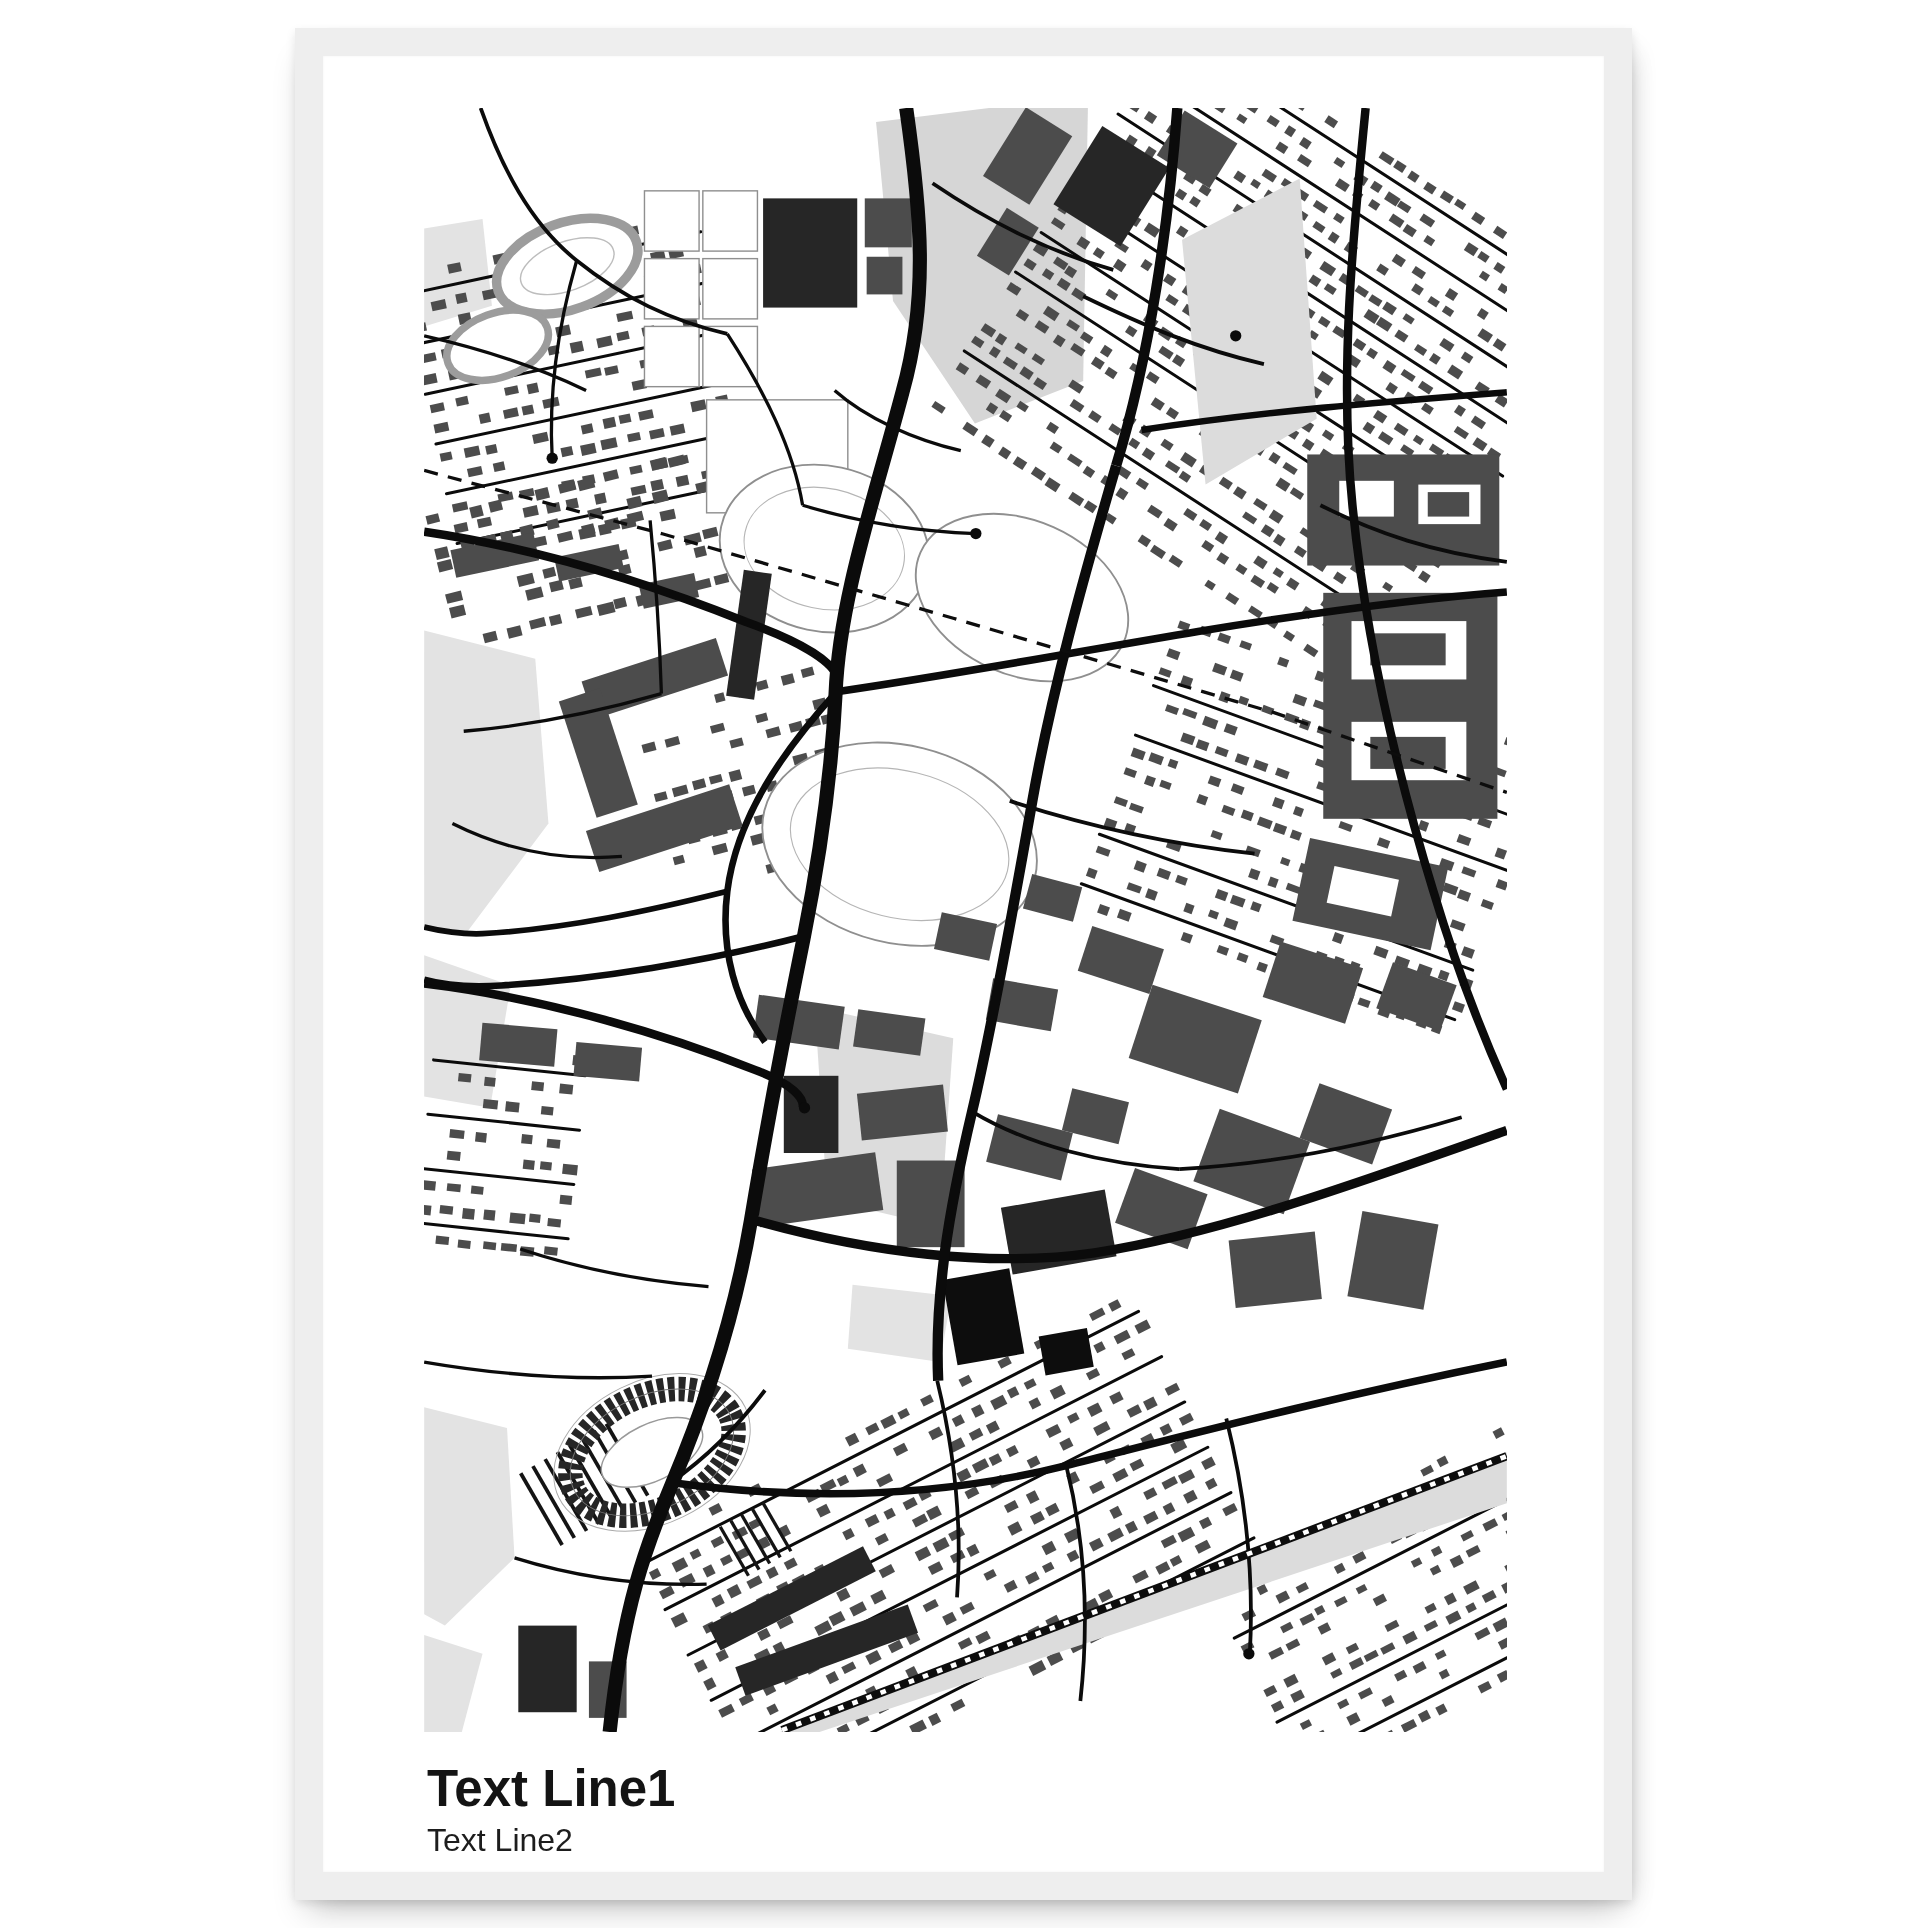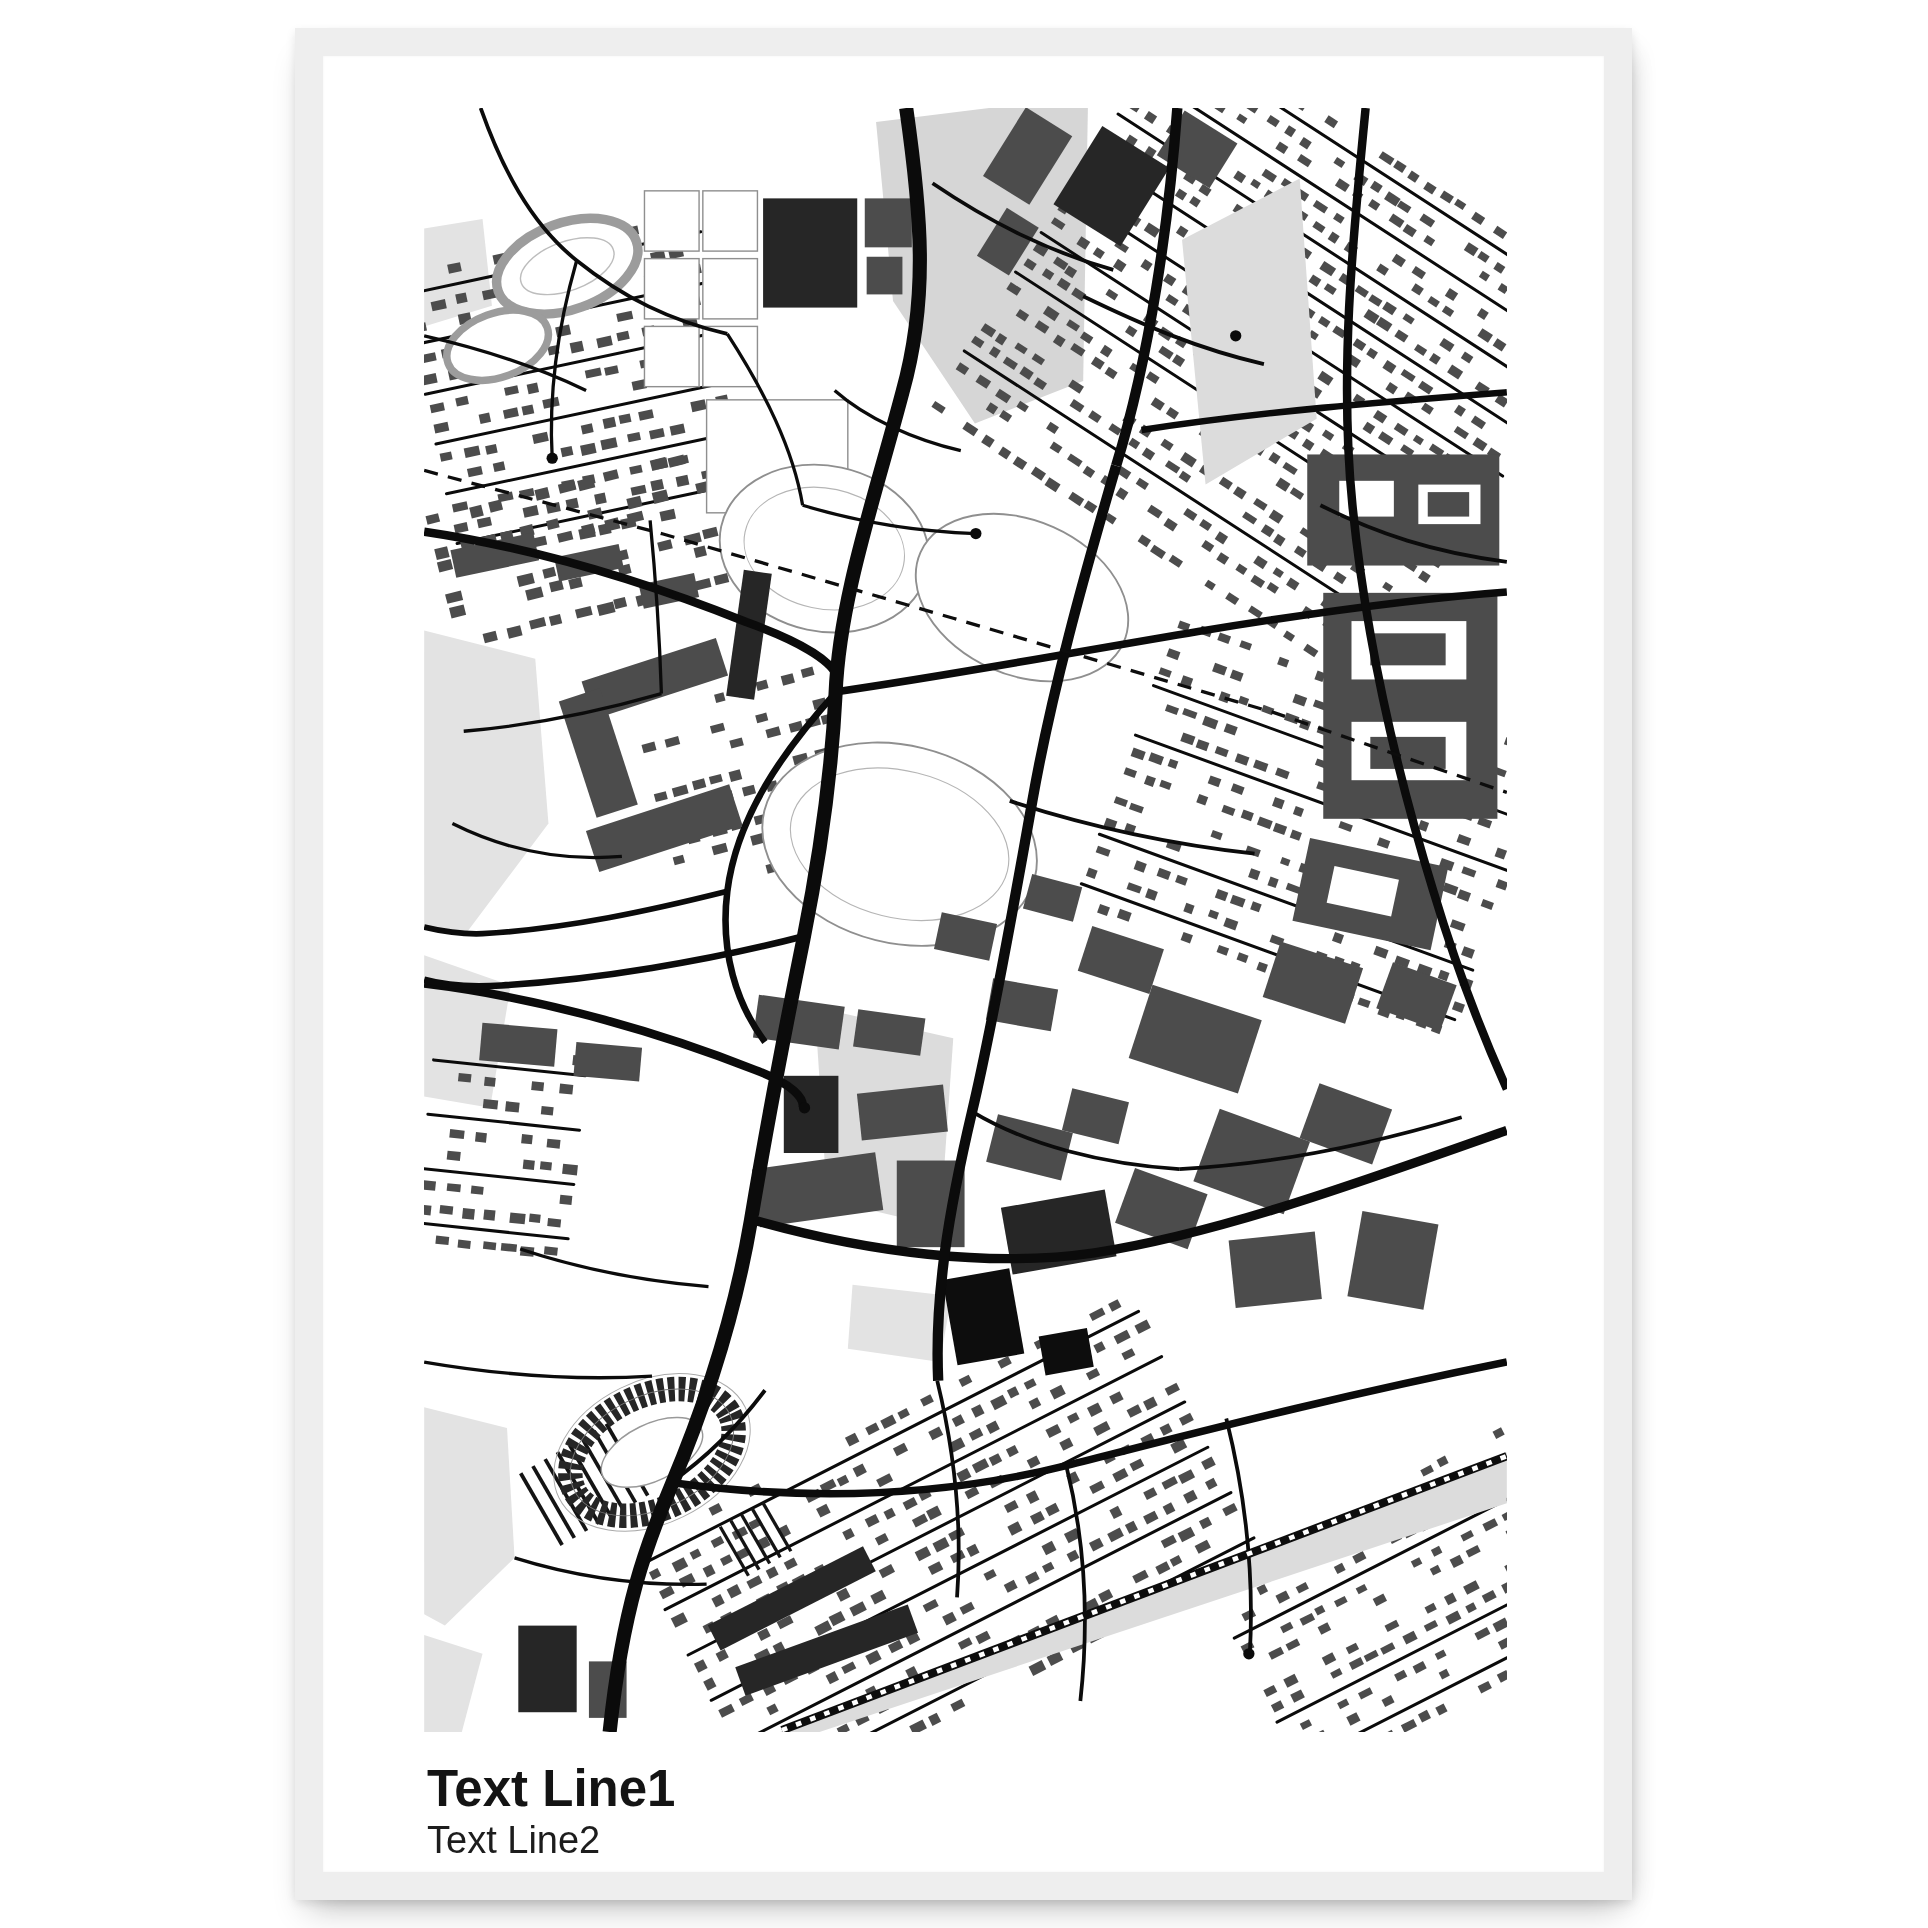--- a/index.html
+++ b/index.html
@@ -9,21 +9,21 @@
   .frame{position:absolute;left:295px;top:28px;width:1337px;height:1872px;
          background:#eeeeee;
          box-shadow:0 21px 32px -11.3px rgba(0,0,0,.20), 0 3.8px 9.4px rgba(0,0,0,.10),
                     13px 9.4px 24.5px -13px rgba(0,0,0,.14);}
   .poster{position:absolute;left:28px;top:28px;right:28px;bottom:28px;background:#ffffff;
           box-shadow:inset 0 0 2.8px rgba(0,0,0,.05);}
   .map-wrap{position:absolute;left:101px;top:52px;width:1083px;height:1624px;}
   .map-wrap svg{display:block;width:1083px;height:1624px;background:#ffffff;}
   .caption{position:absolute;left:104px;top:1682px;margin-top:23px;}
   .title{font-weight:700;font-size:51px;line-height:55px;color:#141414;letter-spacing:0;}
-  .subtitle{font-weight:400;font-size:38px;line-height:43px;color:#1d1d1d;margin-top:2.8px;}
+  .subtitle{font-weight:400;font-size:32px;line-height:43px;color:#1d1d1d;margin-top:2.8px;}
 </style>
 </head>
 <body>
 
 <div class="page">
   <div class="frame">
     <div class="poster">
       <div class="map-wrap">
         <svg xmlns="http://www.w3.org/2000/svg" viewBox="0 0 1150 1725">
             <rect x="0" y="0" width="1150" height="1725" fill="#ffffff"></rect>

